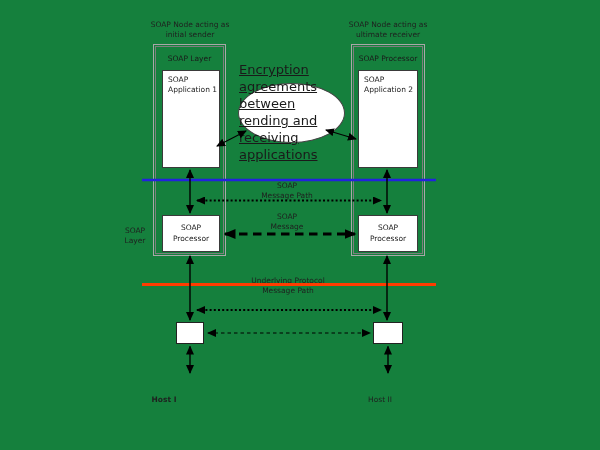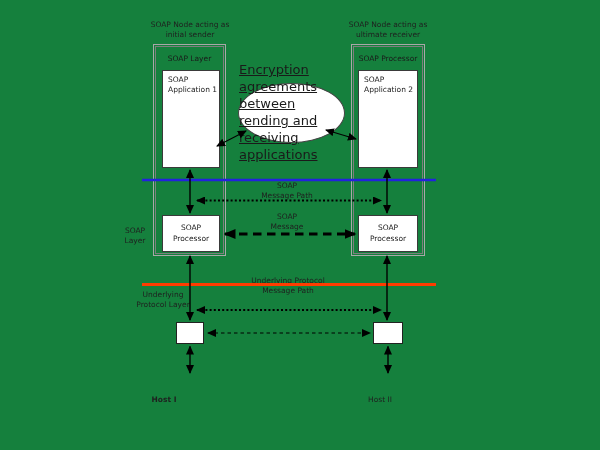--- a/index.html
+++ b/index.html
@@ -78,22 +78,20 @@
 Processor</div>
   <div class="box proc" id="proc2">SOAP
 Processor</div>
 
   <div class="lbl" id="lbl-msg-path">SOAP
 Message Path</div>
   <div class="lbl" id="lbl-msg">SOAP
 Message</div>
   <div class="lbl" id="lbl-soap-layer">SOAP
 Layer</div>
-  <div class="lbl" id="lbl-und-layer">Underlying
-Protocol Layer</div>
   <div class="lbl" id="lbl-und-path">Underlying Protocol
 Message Path</div>
 
   <div class="box mini" id="mini1"></div>
   <div class="box mini" id="mini2"></div>
 
   <div class="lbl" id="lbl-host1">Host I</div>
   <div class="lbl" id="lbl-host2">Host II</div>
 
   <svg class="wires" viewBox="0 0 600 450">

